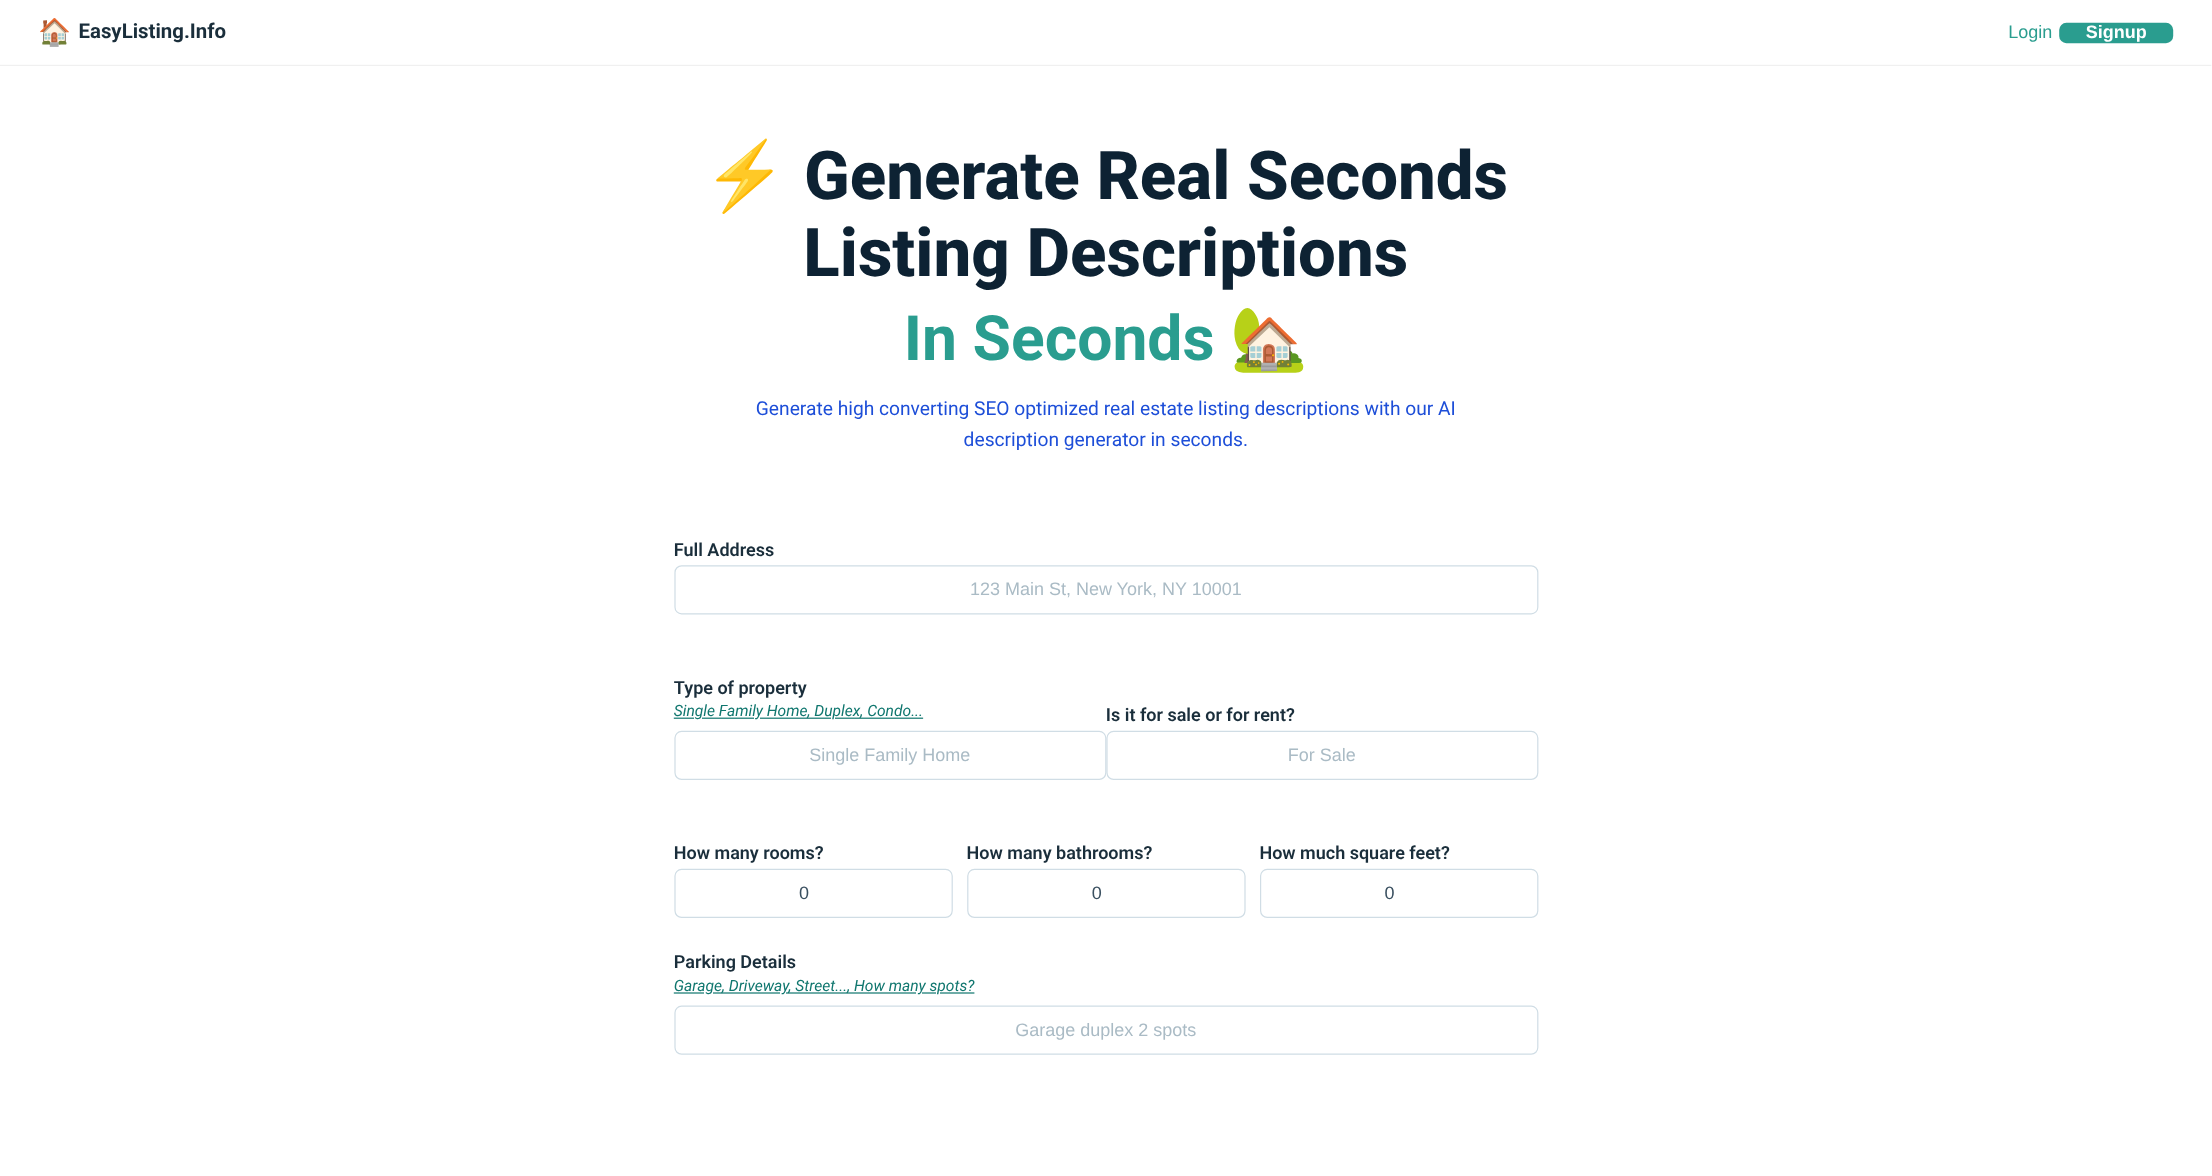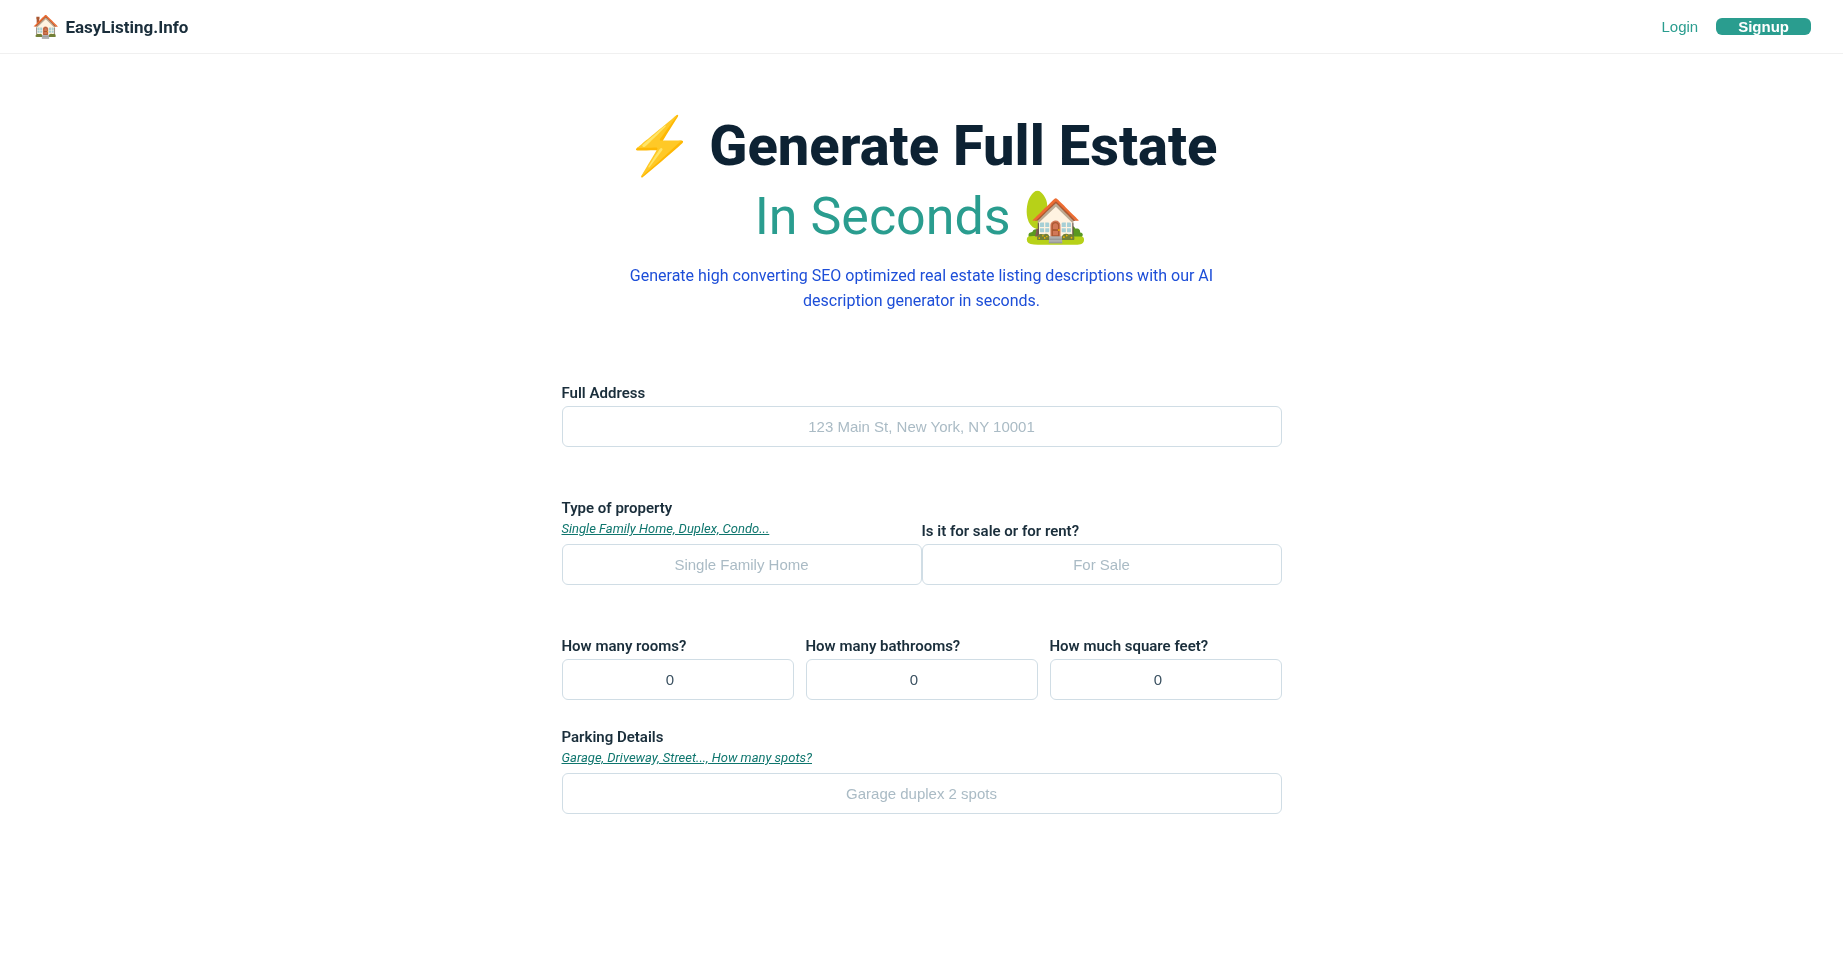--- a/index.html
+++ b/index.html
@@ -33,21 +33,21 @@
       color: #1a2e3b;
     }
 
     .logo-emoji {
       font-size: 22px;
     }
 
     .nav-actions {
       display: flex;
       align-items: center;
-      gap: 18px;
+      gap: 6px;
     }
 
     .login-btn {
       background: none;
       border: none;
       color: #2a9d8f;
       font-size: 15px;
       cursor: pointer;
       font-weight: 500;
     }
@@ -73,21 +73,21 @@
       font-size: 56px;
       font-weight: 800;
       color: #0d2233;
       line-height: 1.15;
       max-width: 700px;
       margin: 0 auto 8px;
     }
 
     .hero-subtitle {
       font-size: 52px;
-      font-weight: 400;
+      font-weight: 700;
       color: #2a9d8f;
       line-height: 1.2;
       margin-bottom: 6px;
     }
 
     .hero-desc {
       font-size: 16px;
       color: #1d4ed8;
       max-width: 600px;
       margin: 14px auto 0;
@@ -161,21 +161,22 @@
   </div>
   <div class="nav-actions">
     <button class="login-btn">Login</button>
     <button class="signup-btn">Signup</button>
   </div>
 </nav>
 
 <section class="hero">
   <h1 class="hero-title">
     <span>⚡</span>
-    <span>Generate Full Estate</span><br>
+    <span>Generate Real Seconds</span><br>
+    <span>Listing Descriptions</span>
   </h1>
   <div class="hero-subtitle">
     <span>In Seconds</span>
     <span>🏡</span>
   </div>
   <p class="hero-desc">Generate high converting SEO optimized real estate listing descriptions with our AI description generator in seconds.</p>
 </section>
 
 <div class="form-container">
 

